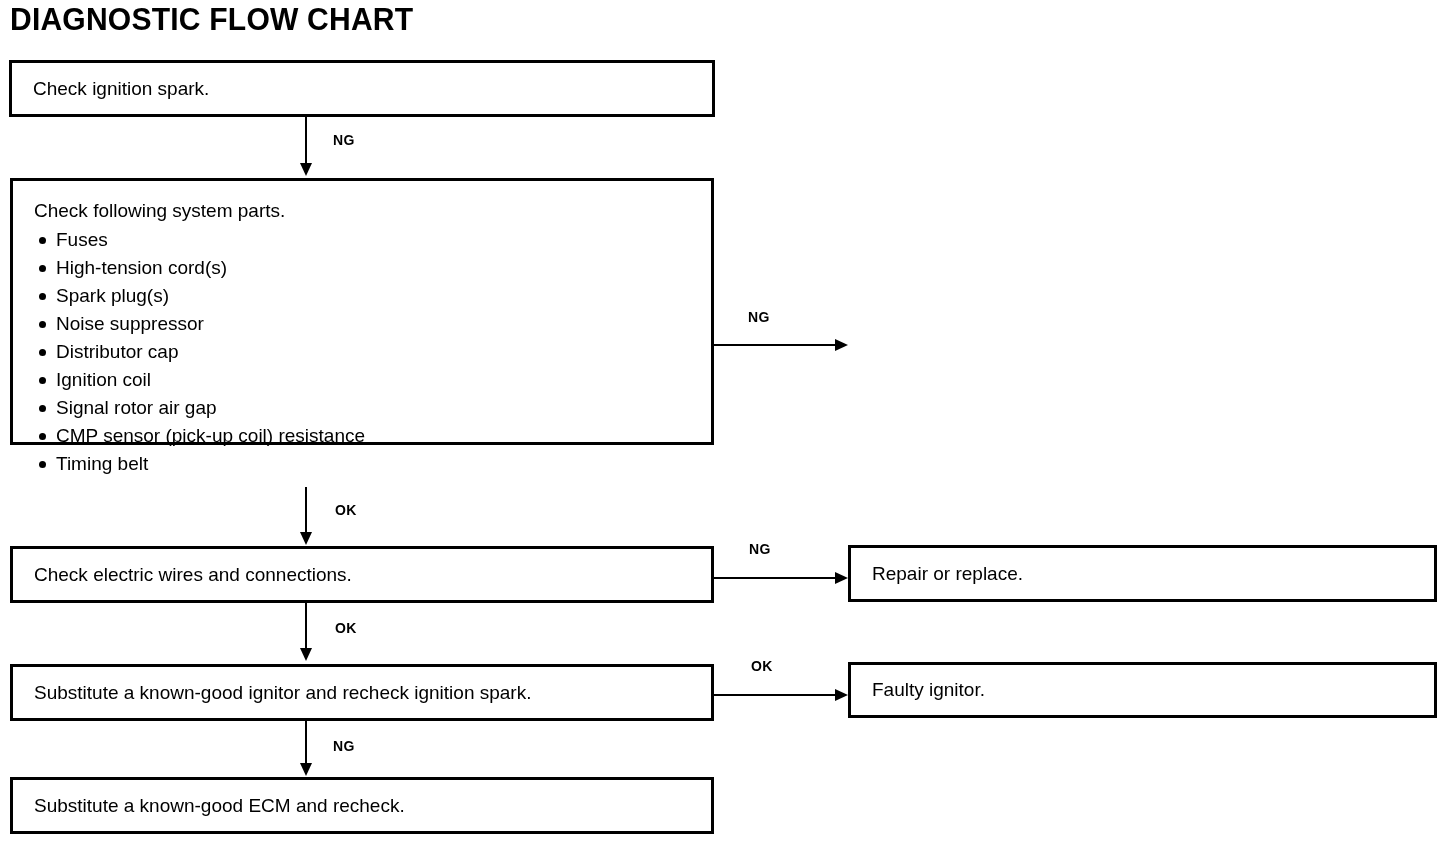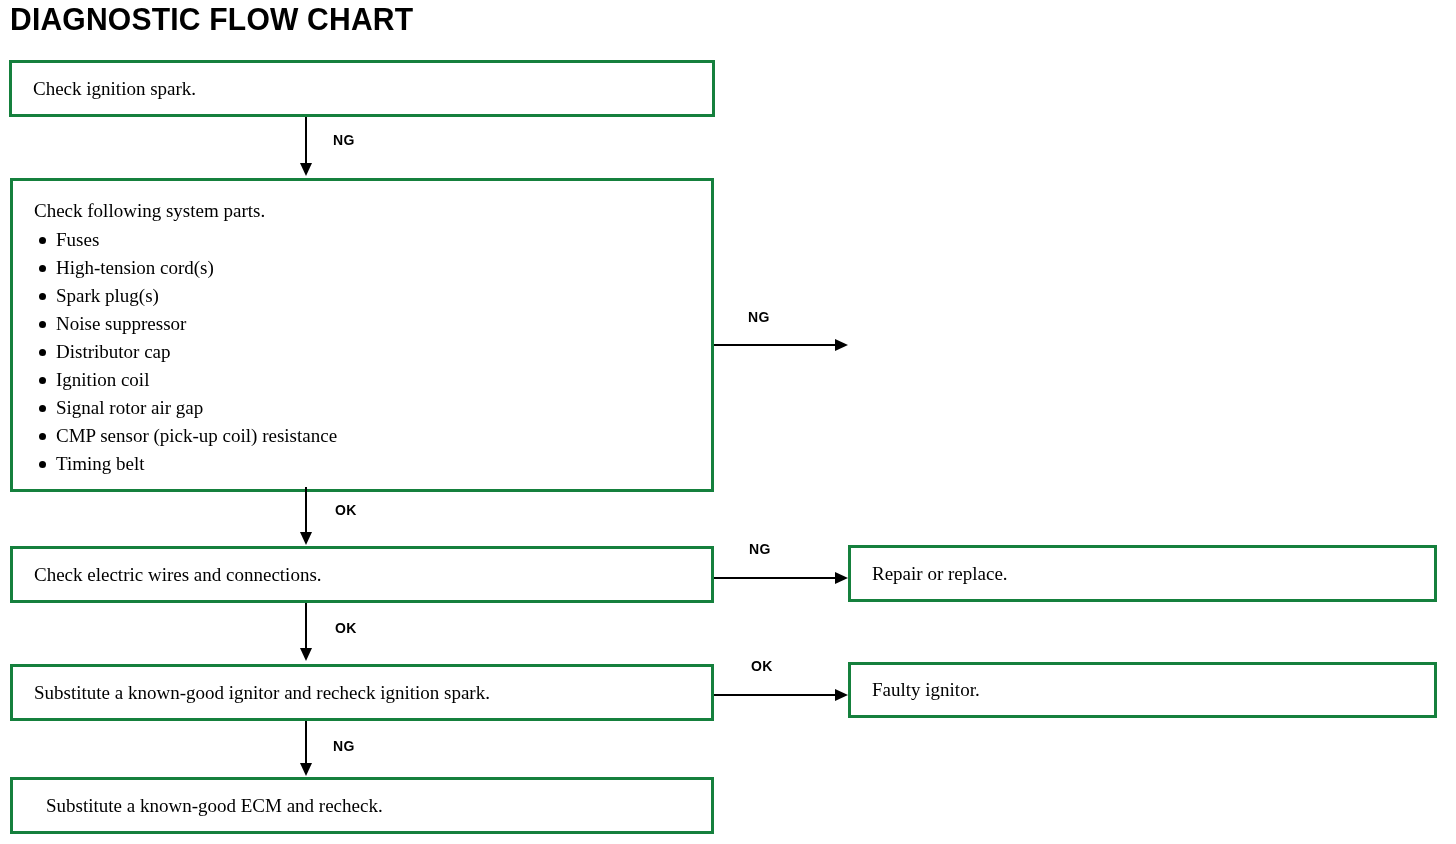--- a/index.html
+++ b/index.html
@@ -37,24 +37,23 @@
     white-space: nowrap;
     transform: scaleX(0.97);
     transform-origin: left top;
   }
 
   
   .node {
     position: absolute;
     box-sizing: border-box;
     background: #ffffff;
-    border: 3px solid #15803d;
+    border: 3px solid #000000;
     display: flex;
     align-items: center;
-    font-family: Liberation Serif, serif;
   }
   .node.top-align {
     align-items: flex-start;
   }
   .node-text {
     font-size: 19px;
     line-height: 24px;
     white-space: nowrap;
     padding-left: 21px;
   }
@@ -139,21 +138,21 @@
   <div class="chart-title">DIAGNOSTIC FLOW CHART</div>
 
   <div class="node" style="left:9px; top:60px; width:706px; height:57px;">
     <div class="node-text">Check ignition spark.</div>
   </div>
 
   <div class="vline" style="left:305px; top:117px; height:48px;"></div>
   <div class="arrow-down" style="left:300px; top:163px;"></div>
   <div class="edge-label" style="left:333px; top:130px;">NG</div>
 
-  <div class="node top-align" style="left:10px; top:178px; width:704px; height:314px;">
+  <div class="node top-align" style="left:10px; top:178px; width:704px; height:267px;">
     <div class="node-body">
       <div class="node-heading">Check following system parts.</div>
       <ul class="bullet-list">
         <li><span>Fuses</span></li>
         <li><span>High-tension cord(s)</span></li>
         <li><span>Spark plug(s)</span></li>
         <li><span>Noise suppressor</span></li>
         <li><span>Distributor cap</span></li>
         <li><span>Ignition coil</span></li>
         <li><span>Signal rotor air gap</span></li>
@@ -197,17 +196,17 @@
   <div class="edge-label" style="left:751px; top:656px;">OK</div>
 
   <div class="node" style="left:848px; top:662px; width:589px; height:56px;">
     <div class="node-text">Faulty ignitor.</div>
   </div>
 
   <div class="vline" style="left:305px; top:721px; height:44px;"></div>
   <div class="arrow-down" style="left:300px; top:763px;"></div>
   <div class="edge-label" style="left:333px; top:736px;">NG</div>
 
-  <div class="node" style="left:10px; top:777px; width:704px; height:57px;padding-left:12px;">
+  <div class="node" style="left:10px; top:777px; width:704px; height:57px;">
     <div class="node-text">Substitute a known-good ECM and recheck.</div>
   </div>
 
 </div>
 
 </body></html>

